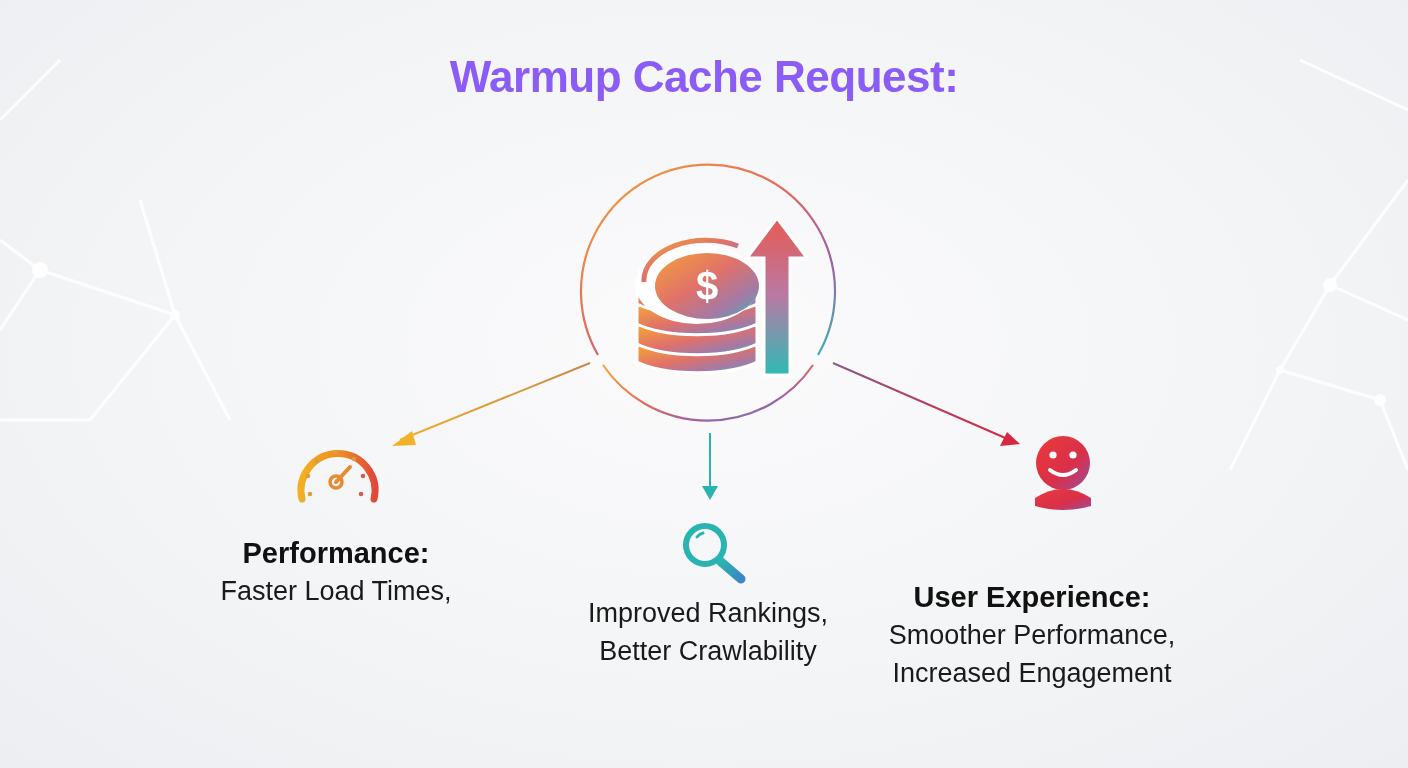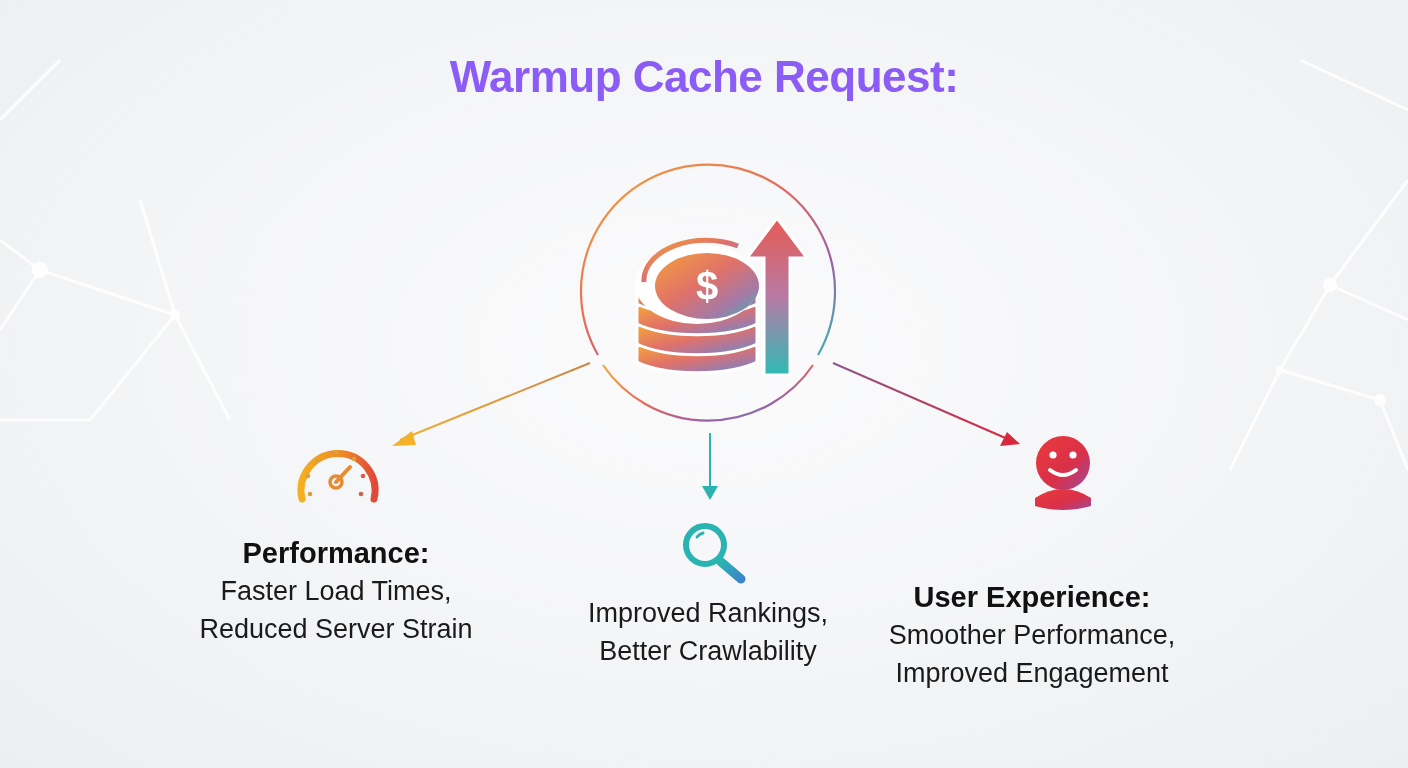--- a/index.html
+++ b/index.html
@@ -157,25 +157,24 @@
     <circle cx="1053" cy="455" r="3.6" fill="#ffffff"></circle>
     <circle cx="1073" cy="455" r="3.6" fill="#ffffff"></circle>
     <path d="M 1050 470 Q 1063 480 1076 470" fill="none" stroke="#ffffff" stroke-width="4" stroke-linecap="round"></path>
     <path d="M 1035 498 Q 1063 480 1091 498 L 1091 506 Q 1063 514 1035 506 Z" fill="url(#smileGrad)"></path>
   </g>
 </svg>
 
 <div class="label" style="left:156px; top:534px; width:360px;">
   <div class="head">Performance:</div>
   <div class="line">Faster Load Times,</div>
-  <div class="line">Reduced Server Strain</div>
 </div>
 
 <div class="label" style="left:528px; top:594px; width:360px;">
   <div class="line">Improved Rankings,</div>
   <div class="line">Better Crawlability</div>
 </div>
 
 <div class="label" style="left:852px; top:534px; width:360px;margin-top:44px;">
   <div class="head">User Experience:</div>
   <div class="line">Smoother Performance,</div>
-  <div class="line">Improved Engagement</div>
+  <div class="line">Increased Engagement</div>
 </div>
 
 </body></html>

